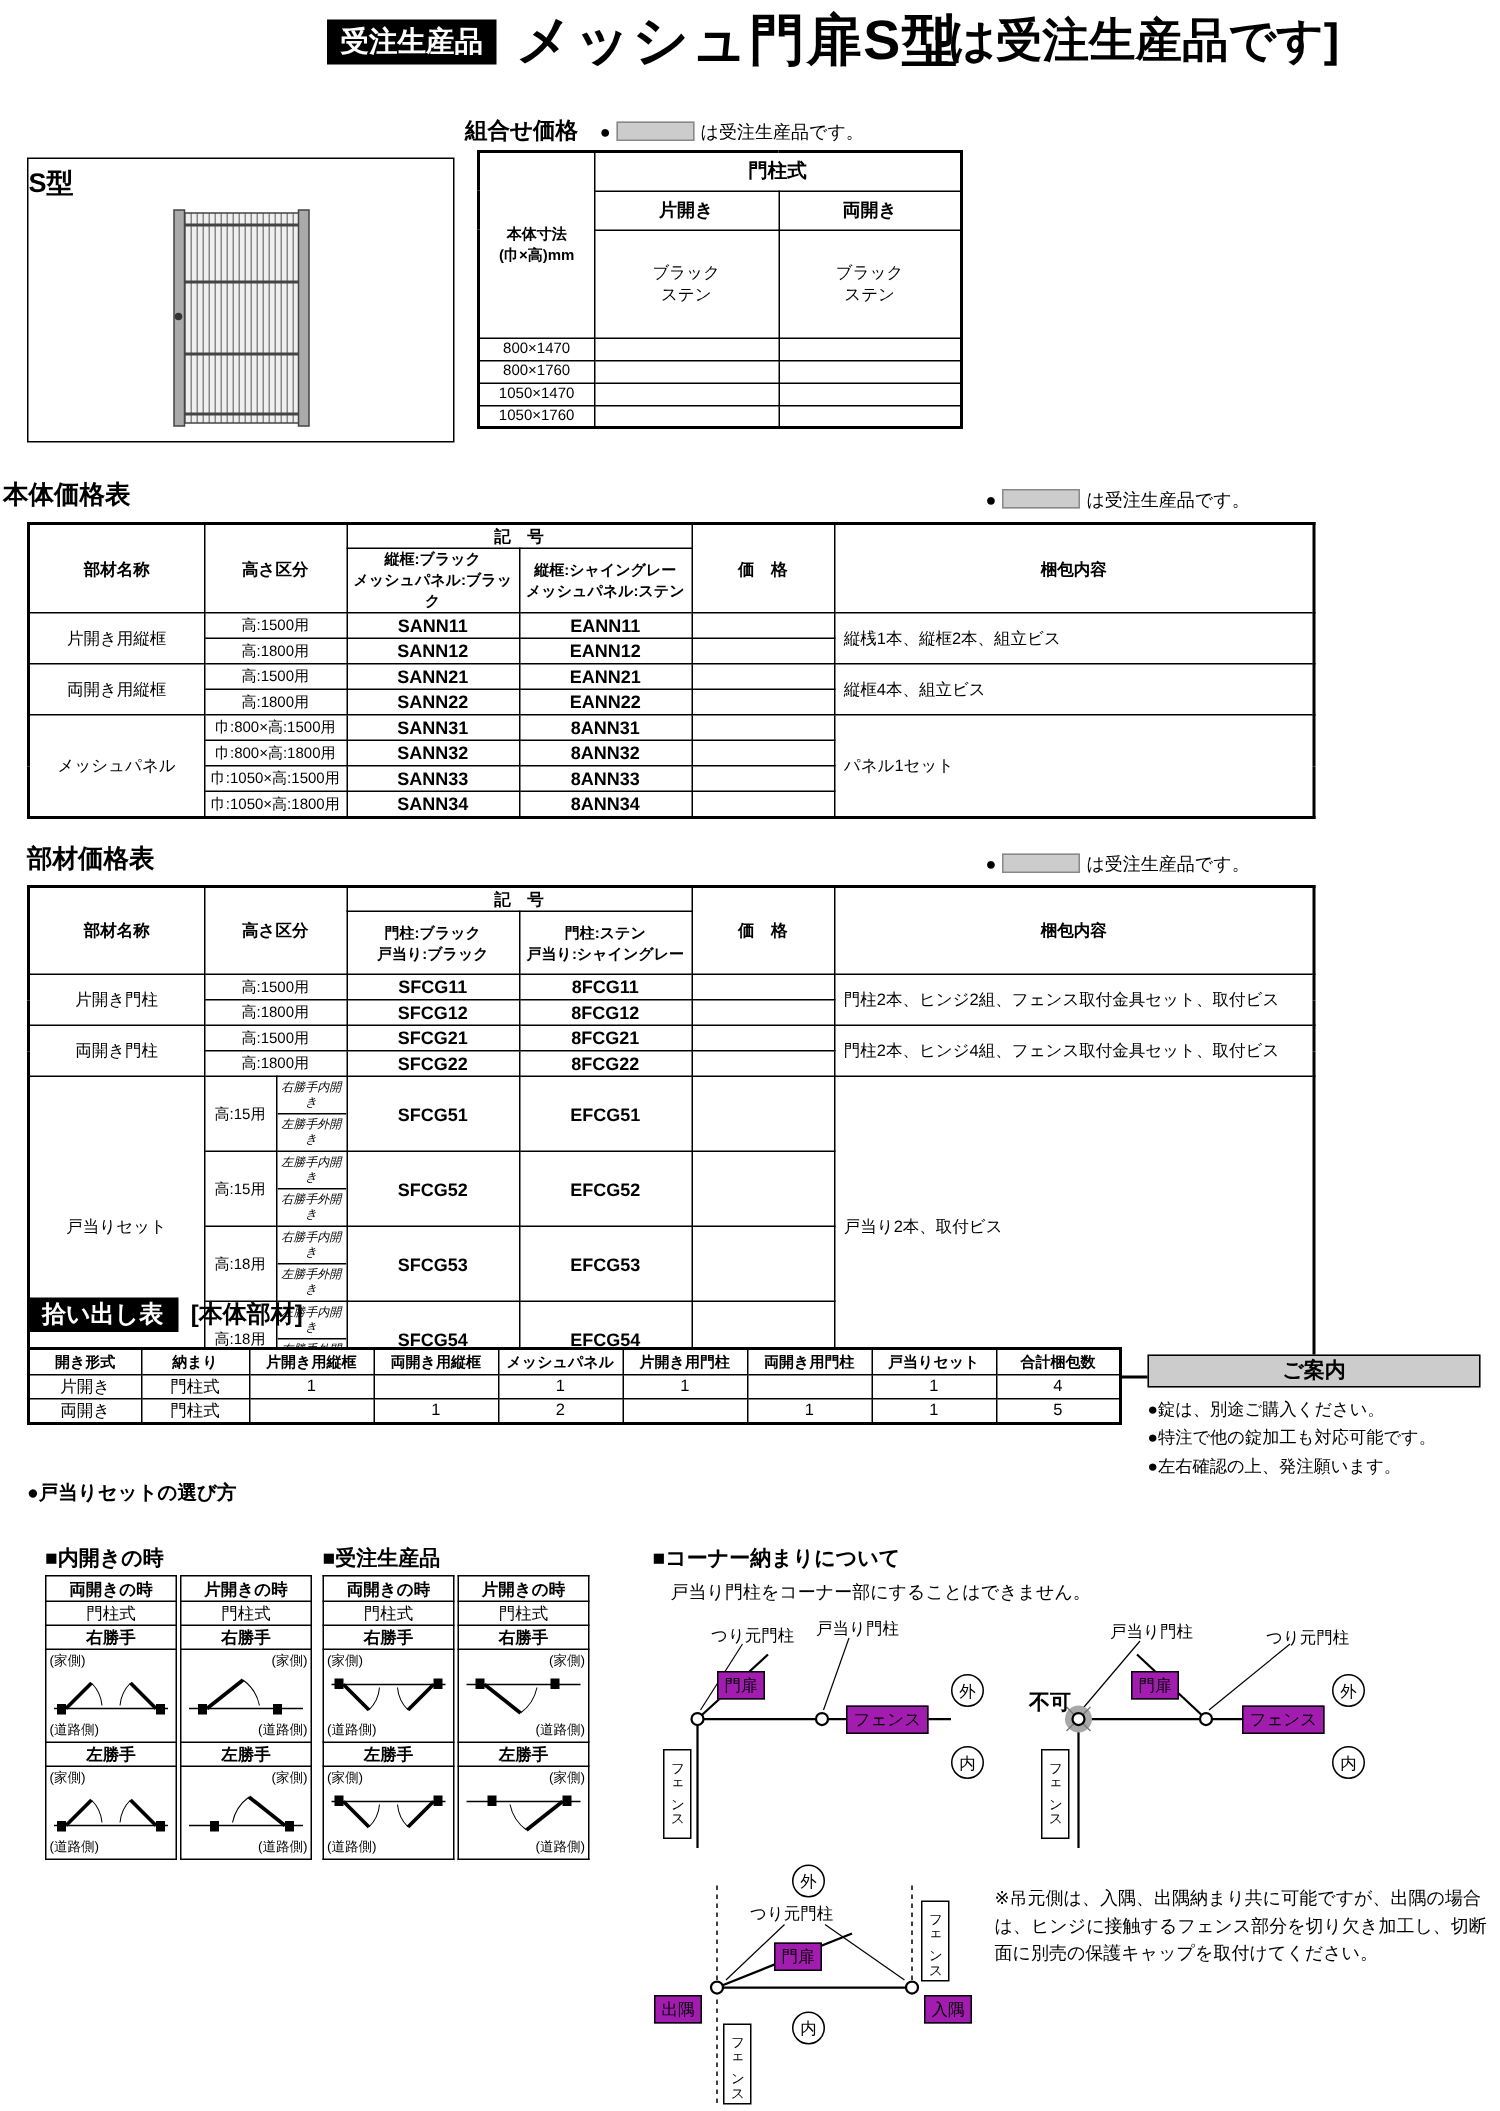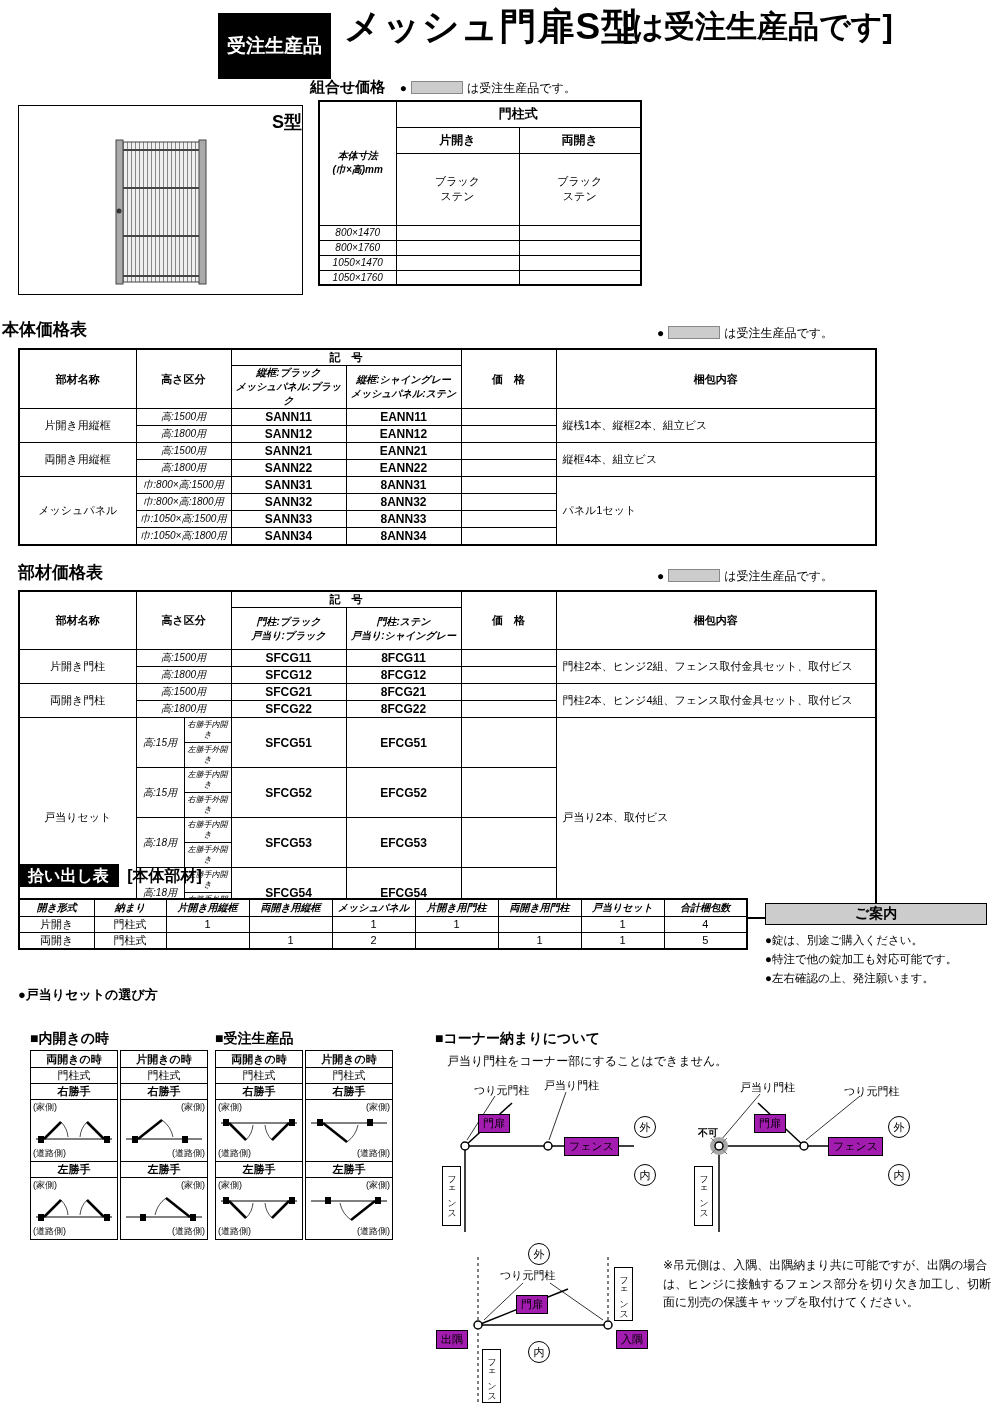--- a/index.html
+++ b/index.html
@@ -3,21 +3,21 @@
 <meta charset="utf-8">
 <style>
 *{margin:0;padding:0;box-sizing:border-box;}
 body{background:#fff;color:#000;font-family:"Liberation Sans","DejaVu Sans",sans-serif;}
 .page{position:relative;width:1000px;height:1407px;background:#fff;overflow:hidden;}
 .abs{position:absolute;}
 table{border-collapse:collapse;table-layout:fixed;background:#fff;}
 td{border:1px solid #000;text-align:center;vertical-align:middle;font-size:11px;padding:0 2px;overflow:hidden;}
 .outer2{border:2px solid #000;}
 .bold{font-weight:bold;}
-.small{font-size:10px;font-style:italic;}
+.small{font-size:10px;}
 .tiny{font-size:8px;line-height:1.25;font-style:italic;}
 .code{font-weight:bold;font-size:12px;}
 .pack{text-align:left;padding-left:6px;font-size:11px;}
 .h15{height:15px}.h16{height:16px}.h17{height:17px}.h26{height:26px}.h32{height:32px}.h38{height:38px}.h42{height:42px}.h72{height:72px}
 .badge{background:#000;color:#fff;font-weight:bold;}
 .gray-box{display:inline-block;width:52px;height:13px;background:#ccc;border:1px solid #888;vertical-align:-2px;margin:0 4px;}
 .note-line{font-size:12px;font-weight:normal;white-space:nowrap;}
 .sec-title{font-size:17px;font-weight:bold;}
 .mini td{padding:0 1px;}
 .diag{position:relative;height:62px;padding:0;}
@@ -30,26 +30,26 @@
 .box-label{display:inline-block;border:1px solid #000;background:#a21caf;font-size:11px;padding:1px 4px;white-space:nowrap;}
 .circle-label{display:inline-flex;align-items:center;justify-content:center;width:22px;height:22px;border:1px solid #000;border-radius:50%;font-size:11px;background:#fff;}
 .vtext{writing-mode:vertical-rl;text-orientation:upright;letter-spacing:1px;display:inline-block;border:1px solid #000;background:#fff;font-size:9px;padding:3px 2px;}
 .guide-item{padding-left:1em;text-indent:-1em;margin-bottom:3px;}
 </style>
 </head>
 <body>
 
 <div class="page">
 
-  <div class="abs badge" style="left:218px;top:13px;font-size:19px;padding:20px 9px;">受注生産品</div>
+  <div class="abs badge" style="left:218px;top:13px;font-size:19px;padding:2px 9px;">受注生産品</div>
   <div class="abs" style="left:344px;top:2px;font-size:37px;font-weight:bold;letter-spacing:1px;">メッシュ門扉S型</div>
   <div class="abs" style="left:622px;top:6px;font-size:31px;font-weight:bold;">[は受注生産品です]</div>
 
   <div class="abs" style="left:18px;top:105px;width:285px;height:190px;border:1px solid #000;">
-    <div style="text-align:right;font-weight:bold;font-size:18px;margin-top:4px;">S型</div>
+    <div style="text-align:left;font-weight:bold;font-size:18px;margin-top:4px;">S型</div>
     <svg width="110" height="152" viewBox="0 0 110 152" style="display:block;margin:2px auto 0;">
       <defs>
         <pattern id="mesh" width="4" height="4" patternUnits="userSpaceOnUse">
           <rect width="4" height="4" fill="#efefef"></rect>
           <line x1="1.5" y1="0" x2="1.5" y2="4" stroke="#888" stroke-width="1"></line>
         </pattern>
       </defs>
       <rect x="14" y="6" width="82" height="140" fill="url(#mesh)" stroke="#444" stroke-width="1"></rect>
       <rect x="10" y="4" width="7" height="144" fill="#aaa" stroke="#444"></rect>
       <rect x="93" y="4" width="7" height="144" fill="#aaa" stroke="#444"></rect>
@@ -565,21 +565,21 @@
       <line x1="37" y1="70" x2="37" y2="156" stroke="#000" stroke-width="1.5"></line>
       <line x1="122" y1="70" x2="76" y2="27" stroke="#000" stroke-width="1.5"></line>
       <g>
         <circle cx="37" cy="70" r="9" fill="#a8a8a8"></circle>
         <line x1="29" y1="62" x2="45" y2="78" stroke="#777"></line>
         <line x1="45" y1="62" x2="29" y2="78" stroke="#777"></line>
       </g>
       <circle cx="37" cy="70" r="4" fill="#fff" stroke="#000" stroke-width="1.5"></circle>
       <circle cx="122" cy="70" r="4" fill="#fff" stroke="#000" stroke-width="1.5"></circle>
     </svg>
-    <span class="bold abs" style="left:16px;top:50px;font-size:10px;">不可</span>
+    <span class="bold abs" style="left:4px;top:50px;font-size:14px;">不可</span>
     <span class="lbl abs" style="left:58px;top:4px;">戸当り門柱</span>
     <span class="lbl abs" style="left:162px;top:8px;">つり元門柱</span>
     <span class="box-label abs" style="left:72px;top:38px;">門扉</span>
     <span class="box-label abs" style="left:146px;top:61px;">フェンス</span>
     <span class="circle-label abs" style="left:206px;top:40px;">外</span>
     <span class="circle-label abs" style="left:206px;top:88px;">内</span>
     <span class="vtext abs" style="left:12px;top:90px;height:60px;">フェンス</span>
   </div>
 
   <div class="abs" style="left:428px;top:1243px;width:240px;height:164px;">

